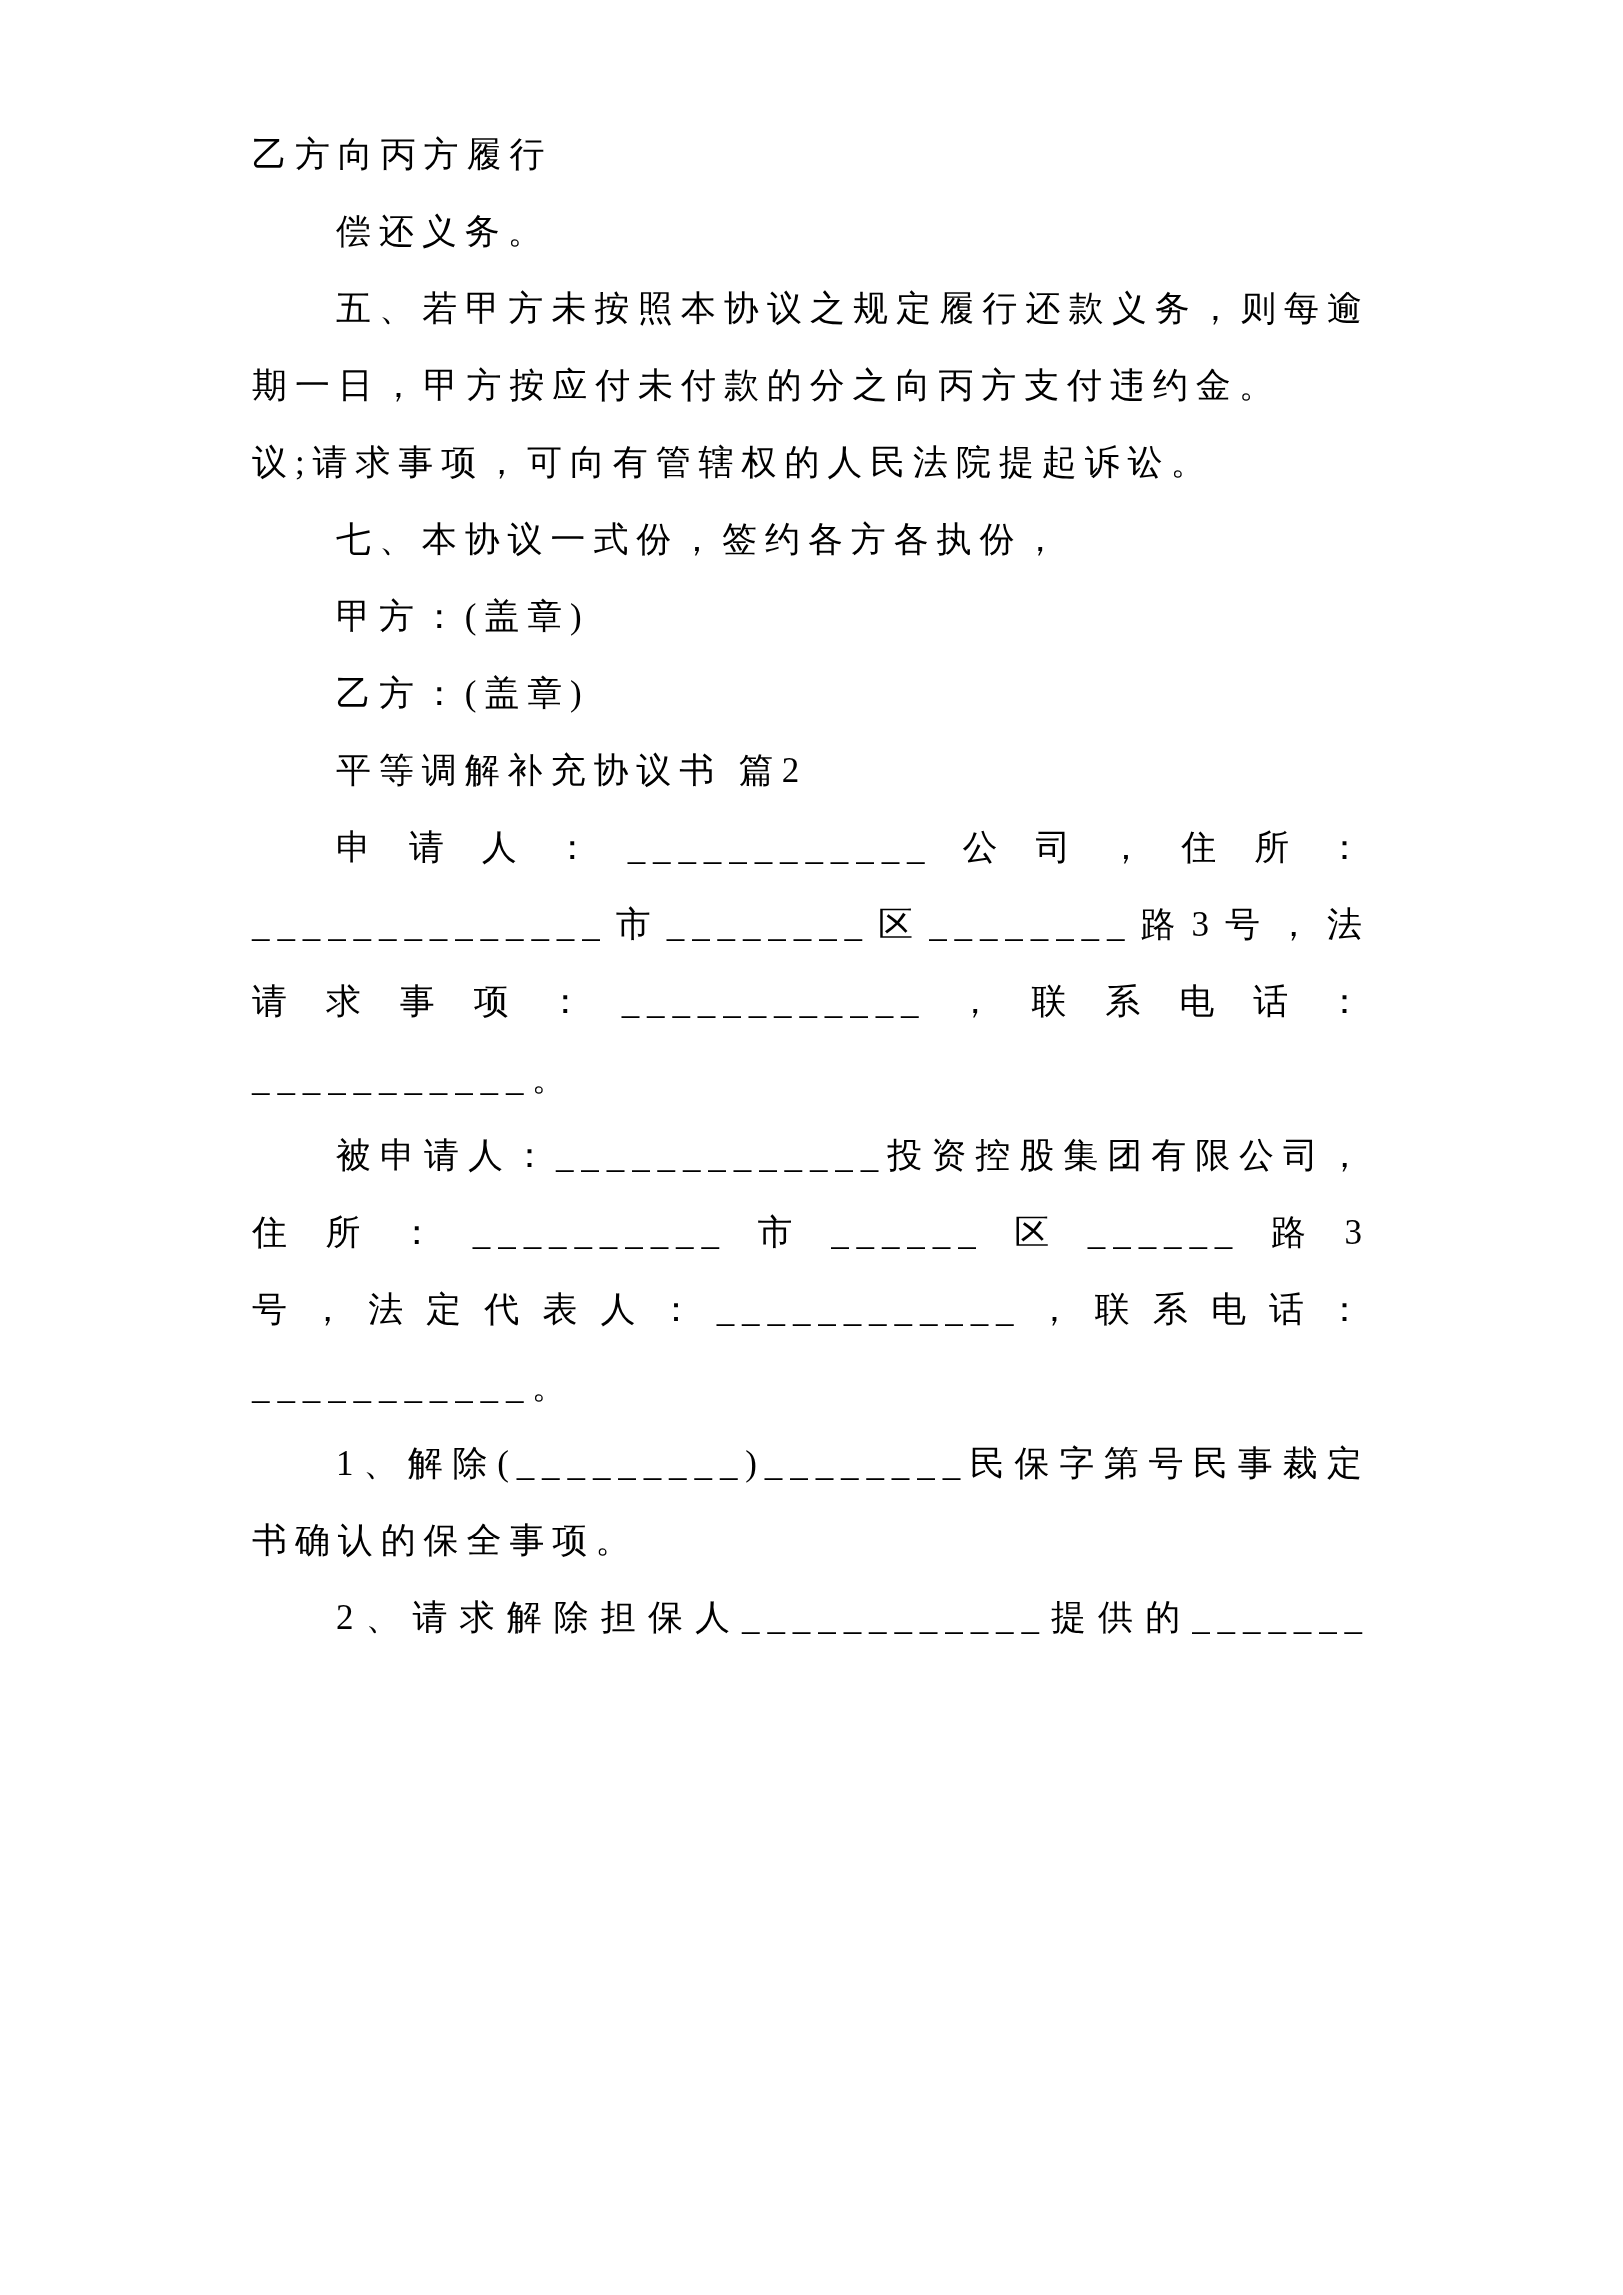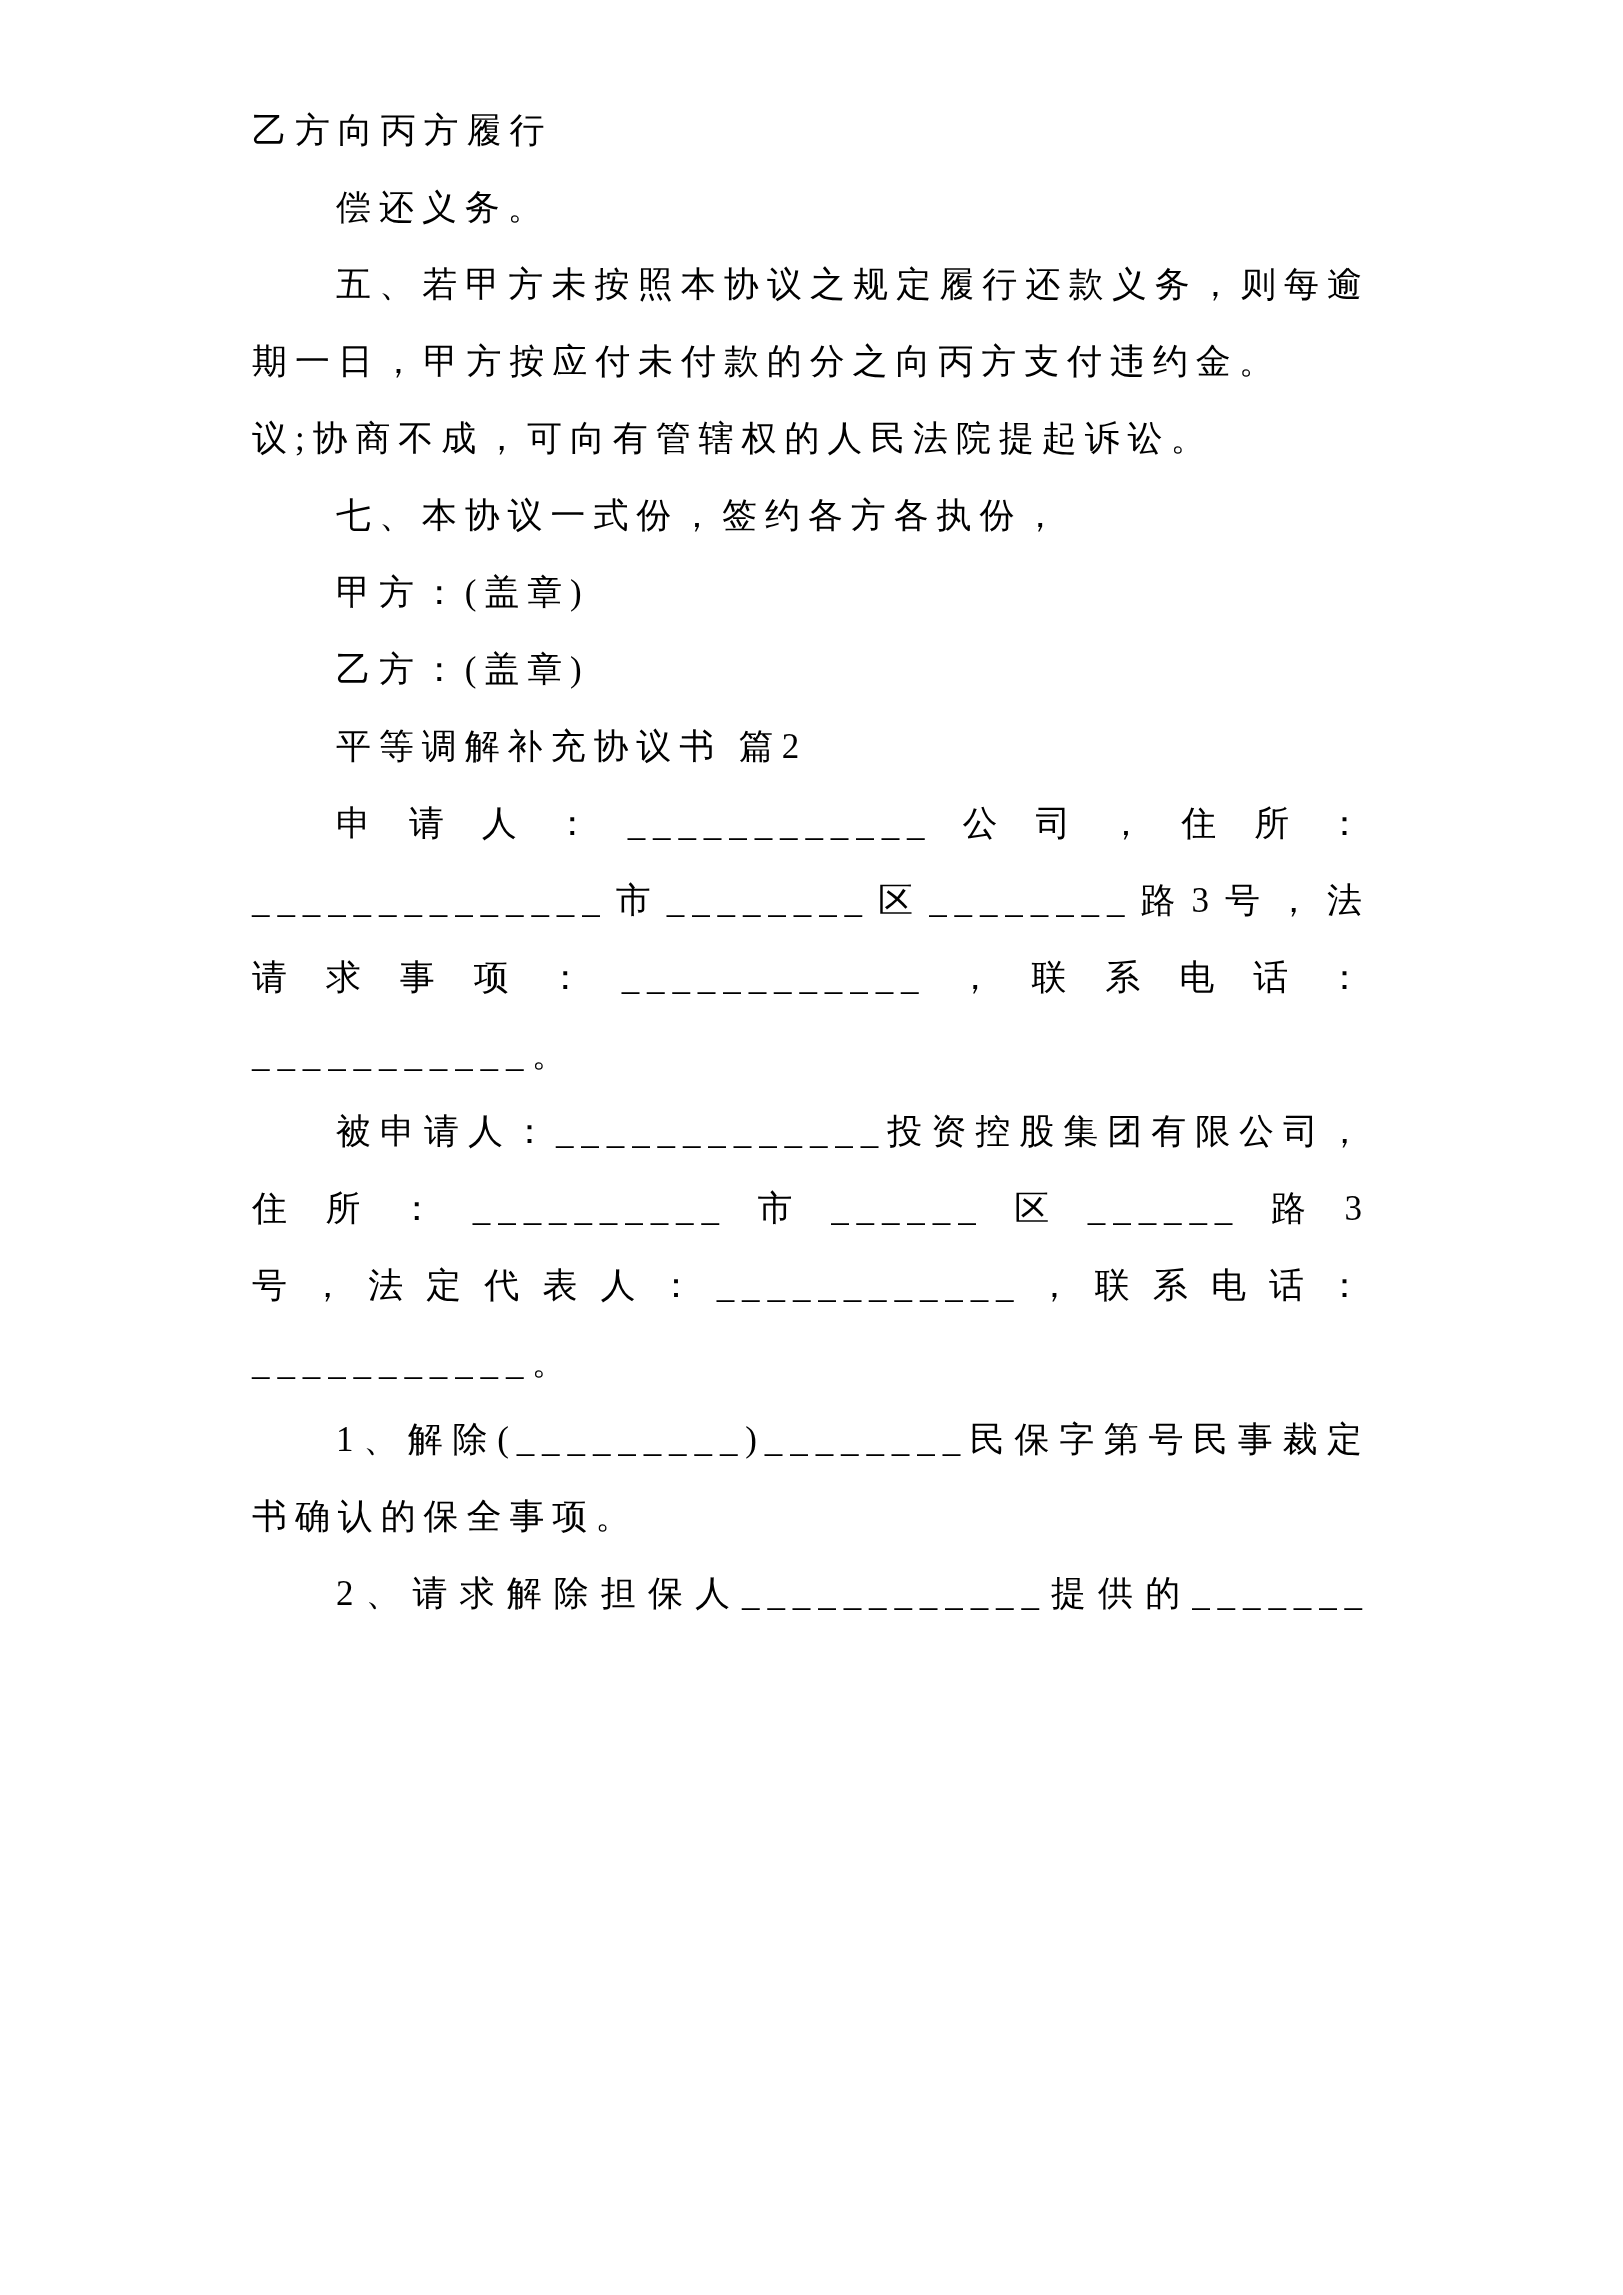--- a/index.html
+++ b/index.html
@@ -11,21 +11,21 @@
     width: 1623px;
     height: 2295px;
     overflow: hidden;
   }
   .page {
     box-sizing: border-box;
     width: 1623px;
     height: 2295px;
     background: #ffffff;
     color: #000000;
-    padding: 92px 252px 0 252px;
+    padding: 116px 252px 0 252px;
     font-family: "Liberation Serif", "DejaVu Serif", serif;
     font-size: 35px;
     line-height: 77px;
     letter-spacing: 7.9px;
   }
   .doc {
     width: 1118px;
   }
   .line {
     min-height: 77px;
@@ -42,21 +42,21 @@
 </style>
 </head>
 <body>
 
 <div class="page">
   <div class="doc" id="doc">
       <div class="line">乙方向丙方履行</div>
       <div class="line indent">偿还义务。</div>
       <div class="line indent fill">五、若甲方未按照本协议之规定履行还款义务，则每逾</div>
       <div class="line">期一日，甲方按应付未付款的分之向丙方支付违约金。</div>
-      <div class="line">议;协商不成，可向有管辖权的人民法院提起诉讼。</div>
+      <div class="line">议;请求事项，可向有管辖权的人民法院提起诉讼。</div>
       <div class="line indent">七、本协议一式份，签约各方各执份，</div>
       <div class="line indent">甲方：(盖章)</div>
       <div class="line indent">乙方：(盖章)</div>
       <div class="line indent">平等调解补充协议书 篇2</div>
       <div class="line indent fill">申请人：____________公司，住所：</div>
       <div class="line fill">______________市________区________路3号，法</div>
       <div class="line fill">请求事项：____________，联系电话：</div>
       <div class="line">___________。</div>
       <div class="line indent fill">被申请人：_____________投资控股集团有限公司，</div>
       <div class="line fill">住所：__________市______区______路3</div>

